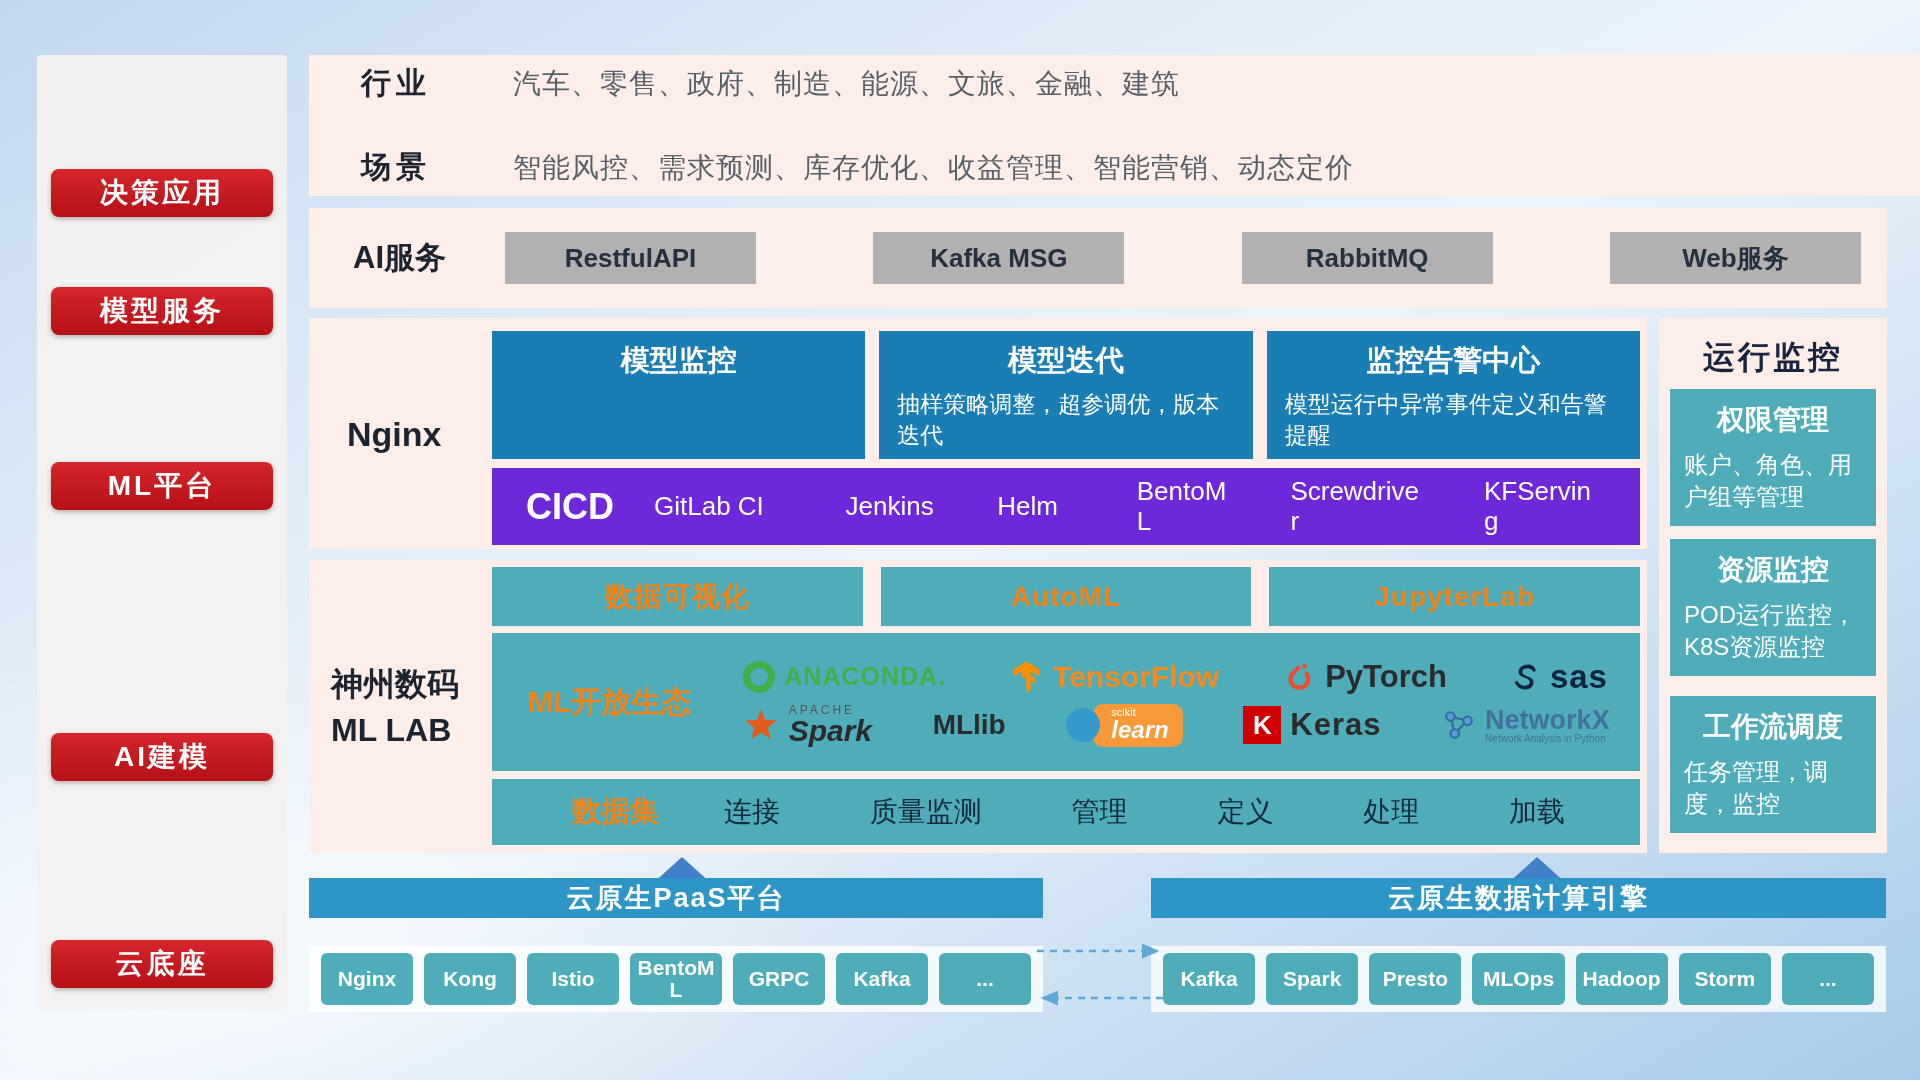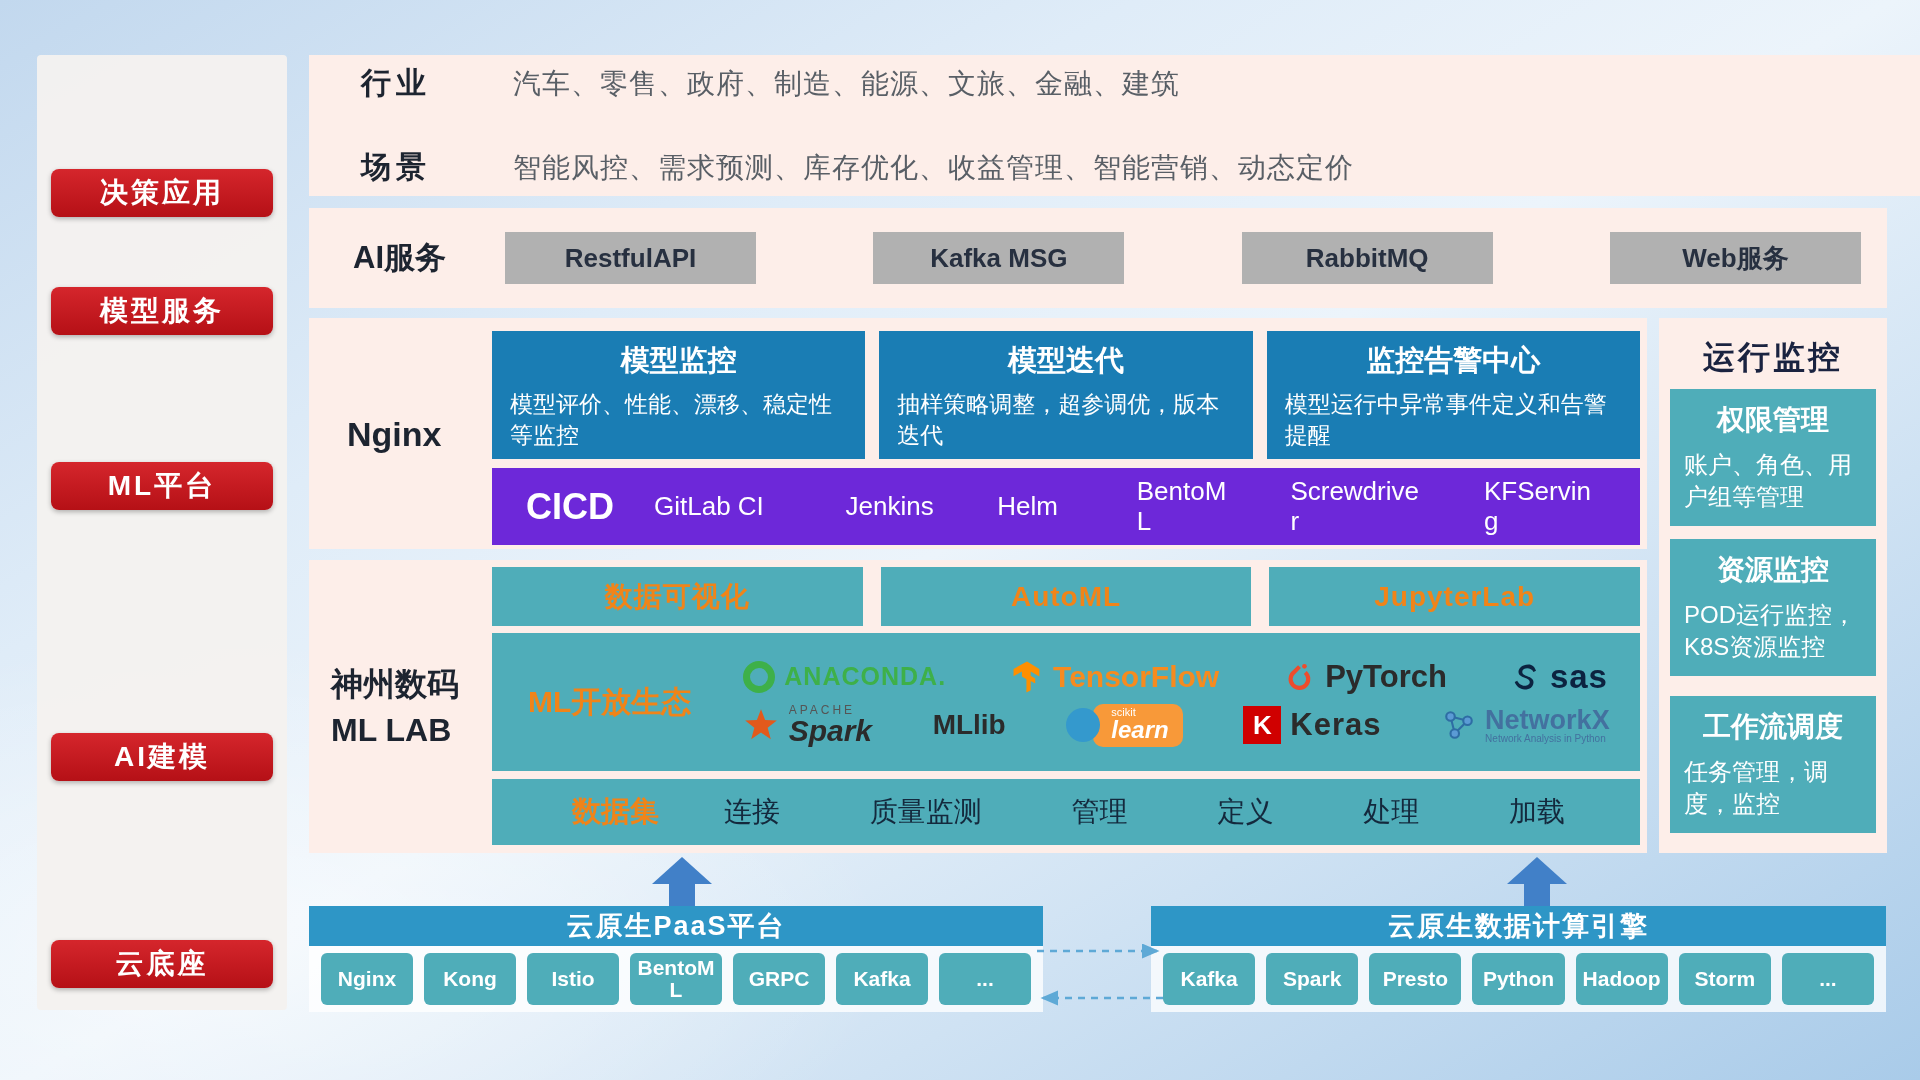--- a/index.html
+++ b/index.html
@@ -74,21 +74,21 @@
   .dataset{position:absolute;left:183px;top:219px;width:1148px;height:66px;background:#4fadb9;display:flex;align-items:center}
   .ds-label{font-size:29px;font-weight:bold;color:#f08419;margin-left:80px;flex:none}
   .ds-items{flex:1;display:flex;justify-content:space-around;margin:0 30px 0 20px;font-size:28px;color:#14293d}
   
   .mon-title{margin-top:18px;text-align:center;font-size:32px;font-weight:bold;color:#1a2340;letter-spacing:3px}
   .mon-card{position:absolute;left:11px;width:206px;background:#4fadb9;color:#fff;padding:12px 14px}
   .mc1{top:71px;min-height:125px}.mc2{top:221px;min-height:122px}.mc3{top:378px;min-height:122px}
   .mon-card .t{text-align:center;font-size:28px;font-weight:bold;margin-bottom:10px}
   .mon-card .d{font-size:24px;line-height:1.35}
   
-  .bbar{position:absolute;top:906px;height:40px;background:#2e96c6;color:#fff;display:flex;align-items:center;justify-content:center;
+  .bbar{position:absolute;top:878px;height:40px;background:#2e96c6;color:#fff;display:flex;align-items:center;justify-content:center;
     font-size:27px;font-weight:bold;letter-spacing:2px}
   .bbar.paas{left:309px;width:734px}
   .bbar.engine{left:1151px;width:735px}
   .chipzone{position:absolute;top:946px;height:66px;background:rgba(255,255,255,.78);display:flex;align-items:center;gap:11px;padding:0 12px}
   .chipzone.paas{left:309px;width:734px}
   .chipzone.engine{left:1151px;width:735px}
   .chip{flex:1;height:52px;background:#4fadb9;border-radius:6px;color:#fff;font-size:21px;font-weight:bold;
     display:flex;align-items:center;justify-content:center;text-align:center;line-height:1.05;word-break:break-all;padding:0 2px}
   
   .block-arrow{position:absolute;top:857px;width:60px}
@@ -129,21 +129,20 @@
       <div class="svc-btn">RabbitMQ</div>
       <div class="svc-btn">Web服务</div>
     </div>
   </div>
 
   <div class="panel row3">
     <span class="mlops-label">Nginx</span>
     <div class="cards">
       <div class="bcard">
         <div class="bcard-title">模型监控</div>
-        <div class="bcard-desc">模型评价、性能、漂移、稳定性等监控</div>
       </div>
       <div class="bcard">
         <div class="bcard-title">模型迭代</div>
         <div class="bcard-desc">抽样策略调整，超参调优，版本迭代</div>
       </div>
       <div class="bcard">
         <div class="bcard-title">监控告警中心</div>
         <div class="bcard-desc">模型运行中异常事件定义和告警提醒</div>
       </div>
     </div>
@@ -288,21 +287,21 @@
     <div class="chip">GRPC</div>
     <div class="chip">Kafka</div>
     <div class="chip">...</div>
   </div>
 
   <div class="bbar engine">云原生数据计算引擎</div>
   <div class="chipzone engine">
     <div class="chip">Kafka</div>
     <div class="chip">Spark</div>
     <div class="chip">Presto</div>
-    <div class="chip">Python</div>
+    <div class="chip">MLOps</div>
     <div class="chip">Hadoop</div>
     <div class="chip">Storm</div>
     <div class="chip">...</div>
   </div>
 
   <svg class="dash-arrows" viewBox="0 0 134 76">
     <defs>
       <marker id="arrR" markerWidth="8" markerHeight="8" refX="6" refY="3" orient="auto">
         <path d="M0 0 L7 3 L0 6 z" fill="#5ea9d6"></path>
       </marker>

